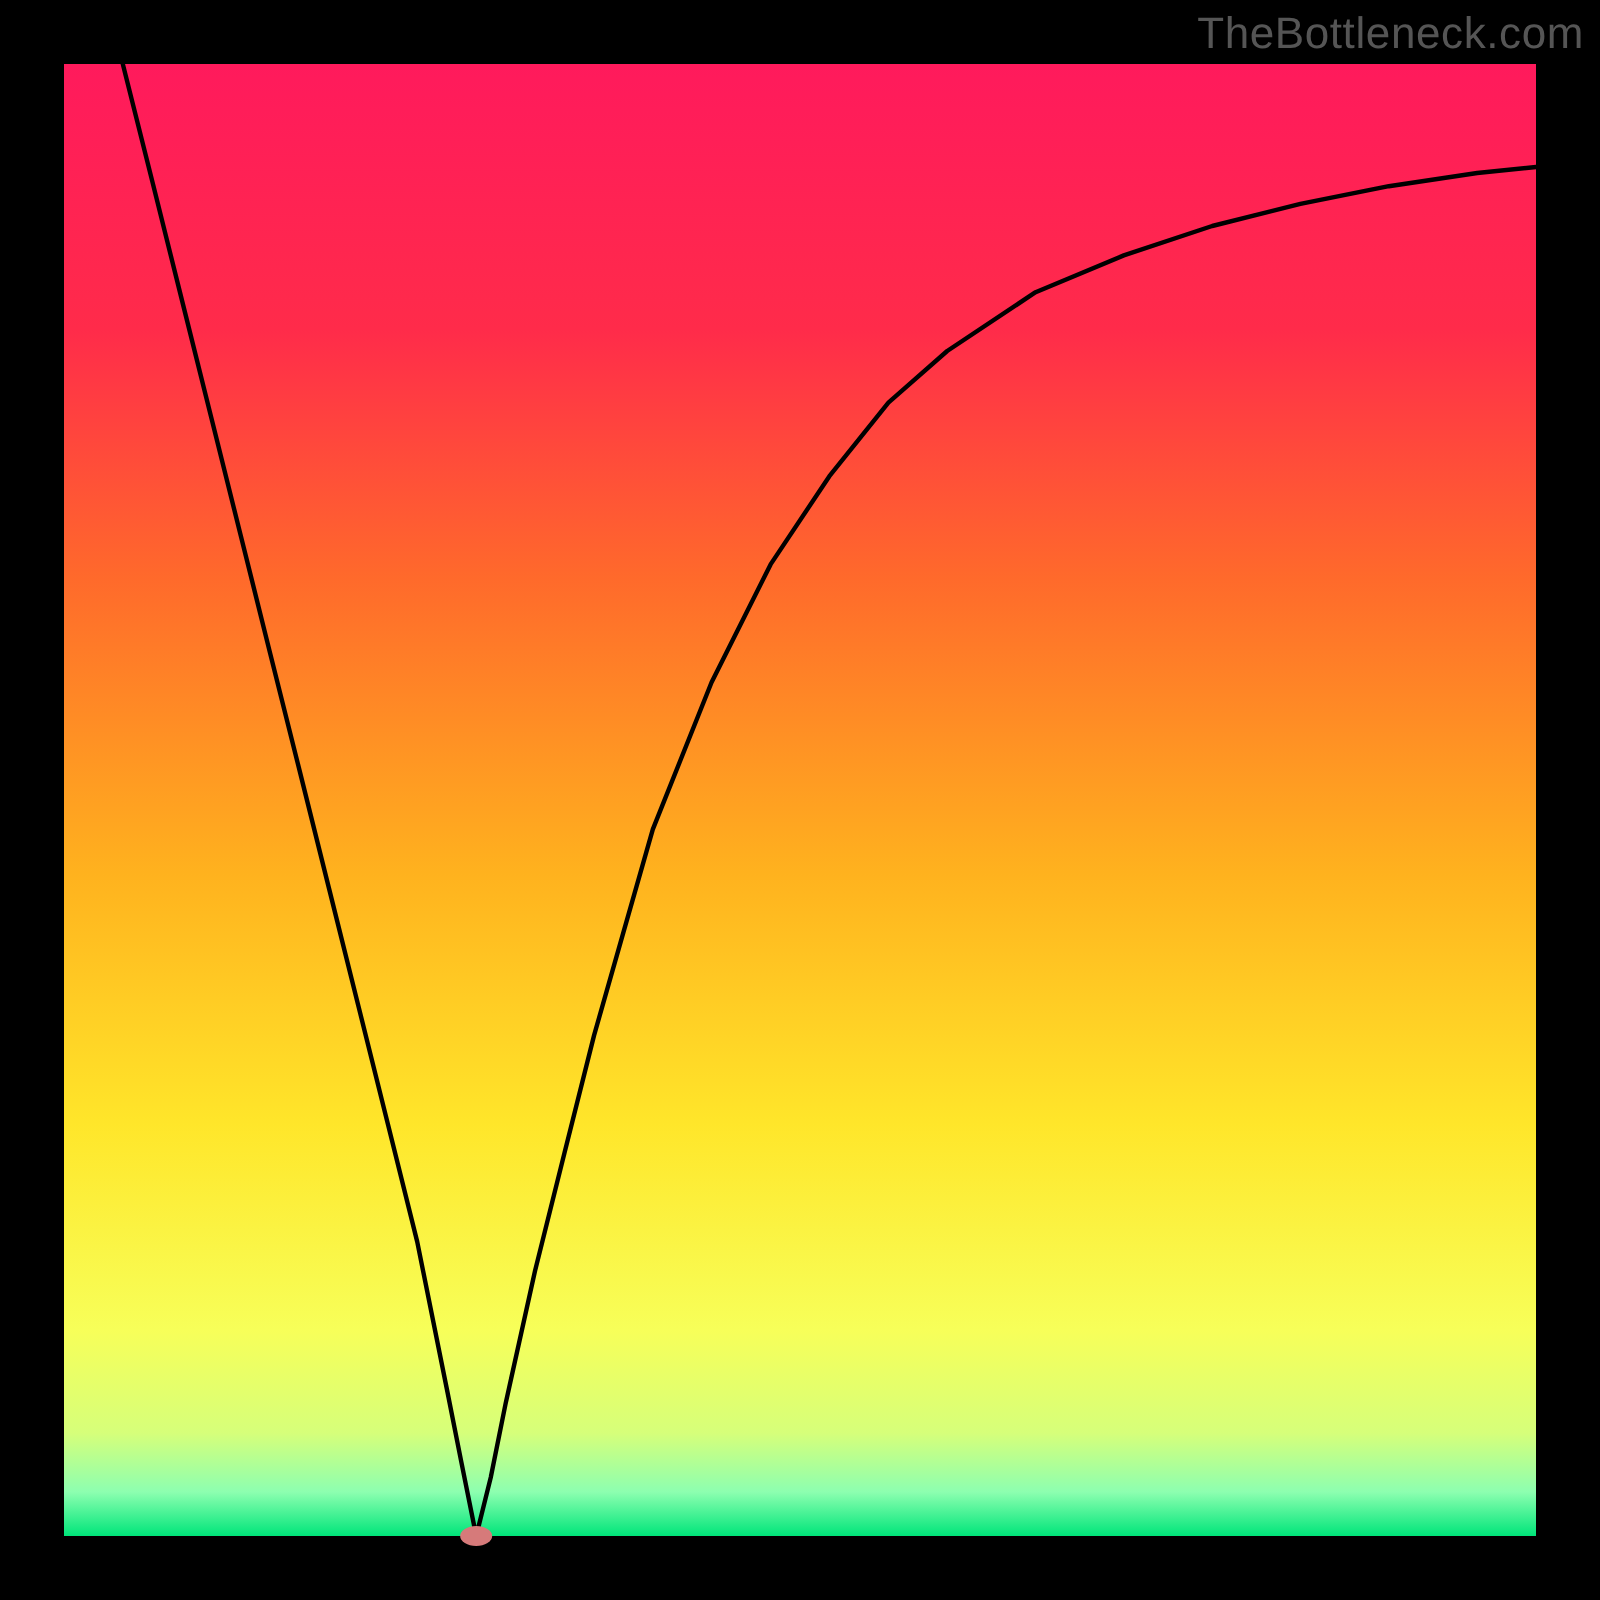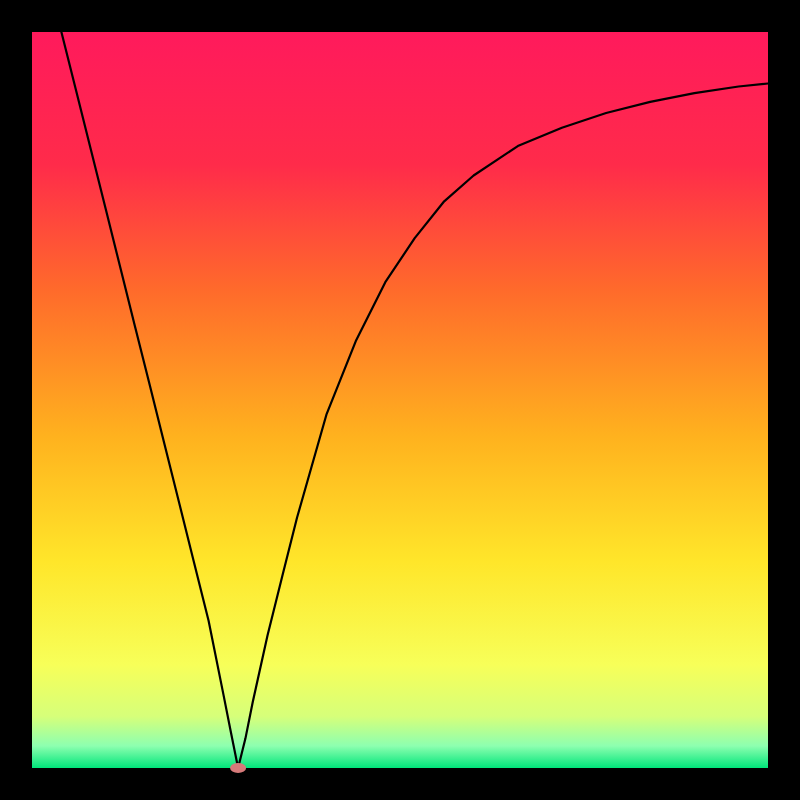--- a/index.html
+++ b/index.html
@@ -28,20 +28,21 @@
     user-select: none;
   }
   svg {
     display: block;
   }
 </style>
 </head>
 <body>
 
 <div class="outer">
+  <div class="watermark">TheBottleneck.com</div>
 
   <svg id="chart-svg" width="800" height="800" viewBox="0 0 800 800">
     <defs>
       <linearGradient id="bg-grad" x1="0" y1="0" x2="0" y2="1">
           <stop offset="0%" stop-color="#ff1a5c"></stop>
           <stop offset="18%" stop-color="#ff2b4a"></stop>
           <stop offset="35%" stop-color="#ff6a2b"></stop>
           <stop offset="55.00000000000001%" stop-color="#ffb21e"></stop>
           <stop offset="72%" stop-color="#ffe62a"></stop>
           <stop offset="86%" stop-color="#f7ff59"></stop>

